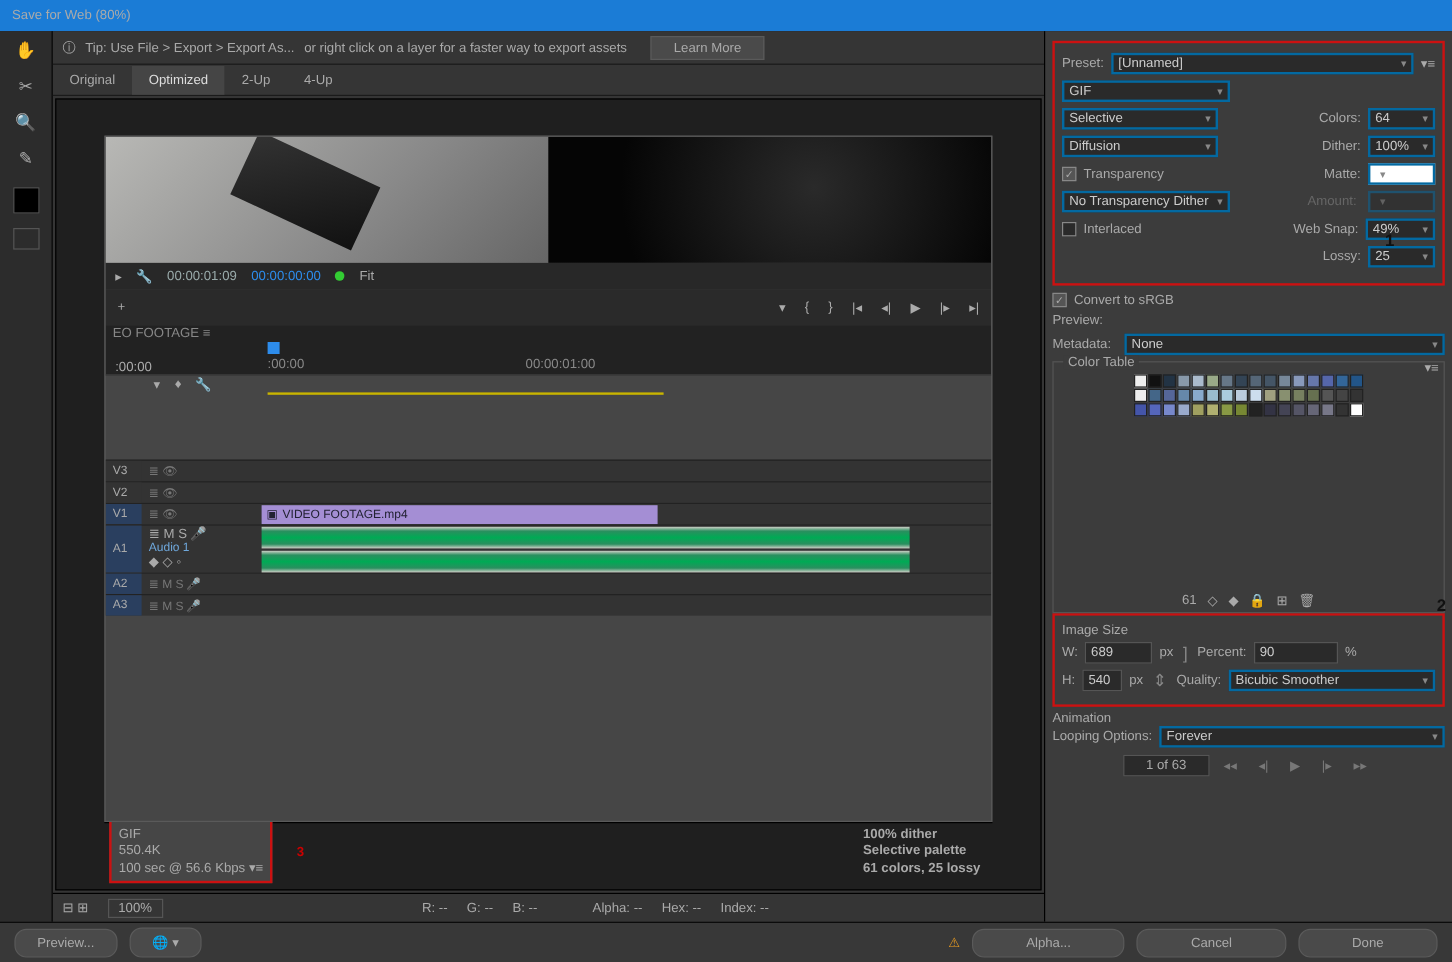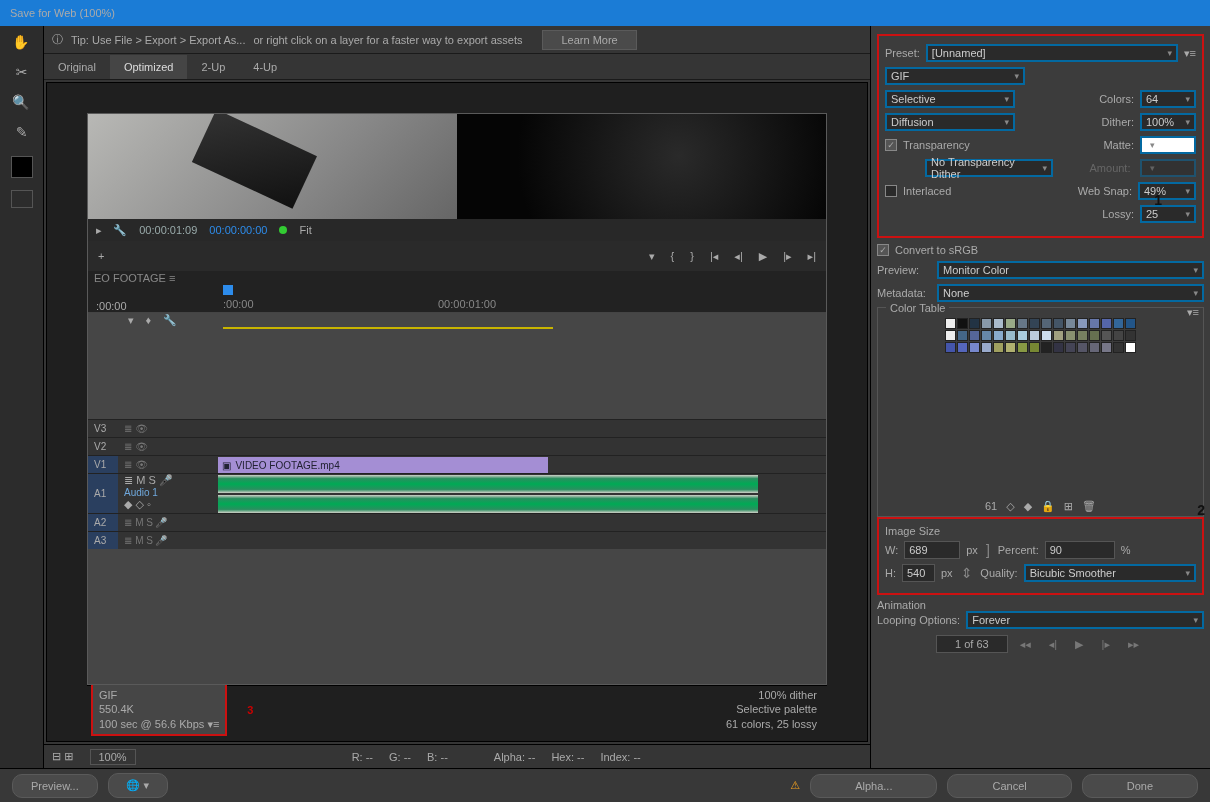--- a/index.html
+++ b/index.html
@@ -26,36 +26,36 @@
 .timebar .tc1{color:#9aa;}
 .timebar .tc2{color:#2d8ceb;}
 .timebar .dot{width:8px;height:8px;background:#3c3;border-radius:50%;}
 .timeline-hdr{height:30px;background:#2a2a2a;display:flex;align-items:center;justify-content:flex-end;gap:16px;padding:0 10px;font-size:13px;color:#888;}
 .ruler{height:28px;background:#222;display:flex;align-items:flex-end;border-bottom:1px solid #444;position:relative;padding-left:8px;color:#6fa8dc;font-size:10px;}
 .ruler .caret{position:absolute;left:135px;top:0;width:10px;height:10px;background:#2d8ceb;}
 .ruler .t0{position:absolute;left:135px;bottom:2px;color:#888;}
 .ruler .t1{position:absolute;left:350px;bottom:2px;color:#888;}
 .trackhead{height:14px;display:flex;align-items:center;gap:12px;padding-left:40px;font-size:10px;color:#777;}
 .yellow-line{height:2px;background:#c8b400;margin-left:135px;width:330px;}
-.tracks{margin-top:90px;text-align:right;}
+.tracks{margin-top:54px;text-align:right;}
 .trk{height:18px;display:flex;align-items:center;background:#333;border-top:1px solid #222;}
 .trk .lab{width:30px;padding-left:6px;font-size:10px;background:#2a3f5f;height:100%;display:flex;align-items:center;}
 .trk .lab.off{background:#333;}
 .trk .ctr{width:100px;display:flex;align-items:center;gap:6px;padding-left:6px;font-size:10px;color:#777;}
 .trk .lane{flex:1;height:100%;position:relative;}
 .trk .clip{position:absolute;left:0;height:16px;top:1px;}
 .trk .clip.vid{width:330px;background:#a48ed4;display:flex;align-items:center;padding-left:4px;color:#223;font-size:10px;}
 .trk .clip.vid::before{content:"▣";margin-right:4px;}
 .trk .clip.aud{width:540px;background:linear-gradient(to bottom,#d0d0c8 0%,#2a8f5f 20%,#0a5 50%,#2a8f5f 80%,#d0d0c8 100%);}
 .trk.tall{height:40px;}
 .trk.tall .lane .clip.aud{height:18px;}
 .atitle{position:absolute;left:44px;color:#6fa8dc;font-size:10px;}
 .info-strip{height:48px;display:flex;align-items:center;padding:4px 10px;border-top:1px solid #000;}
 .info-box{border:2px solid #c11;padding:3px 6px;line-height:1.3;background:#464646;margin-left:-6px;}
-.info-right{margin-left:auto;text-align:right;line-height:1.3;}
+.info-right{margin-left:auto;line-height:1.3;font-weight:bold;}
 .annot{color:#c00;font-weight:bold;margin-left:20px;}
 .bottom-strip{height:24px;display:flex;align-items:center;gap:16px;padding:0 8px;border-top:1px solid #000;font-size:10px;}
 .bottom-strip .zoom{border:1px solid #555;padding:1px 8px;}
 .right{width:340px;background:#3c3c3c;border-left:1px solid #000;padding:8px 6px 4px 6px;overflow:hidden;position:relative;}
 .panel{border:1px solid #555;padding:8px 6px;margin-bottom:6px;position:relative;}
 .panel.red{border:2px solid #c11;}
 .prow{display:flex;align-items:center;gap:6px;margin-bottom:5px;}
 .prow label{font-size:11px;}
 .prow .lab-r{margin-left:auto;text-align:right;width:48px;}
 .sel{background:#2a2a2a;border:2px solid #0369a1;padding:2px 4px;color:#ccc;height:18px;display:flex;align-items:center;justify-content:space-between;}
@@ -77,21 +77,21 @@
 .footer{height:34px;display:flex;align-items:center;gap:10px;padding:0 12px;border-top:1px solid #000;background:#383838;}
 .footer .btn{background:#4a4a4a;border:1px solid #5a5a5a;padding:5px 18px;border-radius:10px;}
 .footer .big{padding:5px 44px;}
 .footer .warn{color:#f0a020;margin-left:auto;}
 .num-annot{position:absolute;color:#111;font-weight:bold;font-size:14px;}
 </style>
 </head>
 <body>
 
 <div class="title-bar">
-  <span>Save for Web (100%)</span>
+  <span>Save for Web (80%)</span>
 </div>
 
 <div class="content">
   <div class="tool-strip">
     <div class="tool">✋</div>
     <div class="tool">✂</div>
     <div class="tool">🔍</div>
     <div class="tool">✎</div>
     <div class="swatch"></div>
     <div class="tool" style="margin-top:6px;border:1px solid #555;width:22px;height:18px;"></div>
@@ -242,21 +242,21 @@
         <label class="lab-r">Dither:</label>
         <div class="sel" style="width:56px;">100%</div>
       </div>
       <div class="prow">
         <span class="chk on">✓</span>
         <label>Transparency</label>
         <label class="lab-r">Matte:</label>
         <div class="sel" style="width:56px;background:#fff;"></div>
       </div>
       <div class="prow">
-        <div class="sel" style="width:128px;margin-left:40px;">No Transparency Dither</div>
+        <div class="sel" style="width:140px;">No Transparency Dither</div>
         <label class="lab-r" style="color:#666;text-align:center;">Amount:</label>
         <div class="sel" style="width:56px;opacity:.5;"></div>
       </div>
       <div class="prow">
         <span class="chk"></span>
         <label>Interlaced</label>
         <label class="lab-r" style="width:64px;">Web Snap:</label>
         <div class="sel" style="width:58px;">49%</div>
       </div>
       <div class="prow">
@@ -264,21 +264,20 @@
         <div class="sel" style="width:56px;">25</div>
       </div>
     </div>
 
     <div class="prow">
         <span class="chk on">✓</span>
         <label>Convert to sRGB</label>
       </div>
     <div class="prow">
         <label style="width:54px;">Preview:</label>
-        <div class="sel" style="flex:1;">Monitor Color</div>
       </div>
     <div class="prow">
         <label style="width:54px;">Metadata:</label>
         <div class="sel" style="flex:1;">None</div>
       </div>
 
     <div class="colortable">
       <span class="ct-title">Color Table</span>
       <span style="position:absolute;right:4px;top:-2px;">▾≡</span>
       <div class="ct-grid" id="ctgrid">

